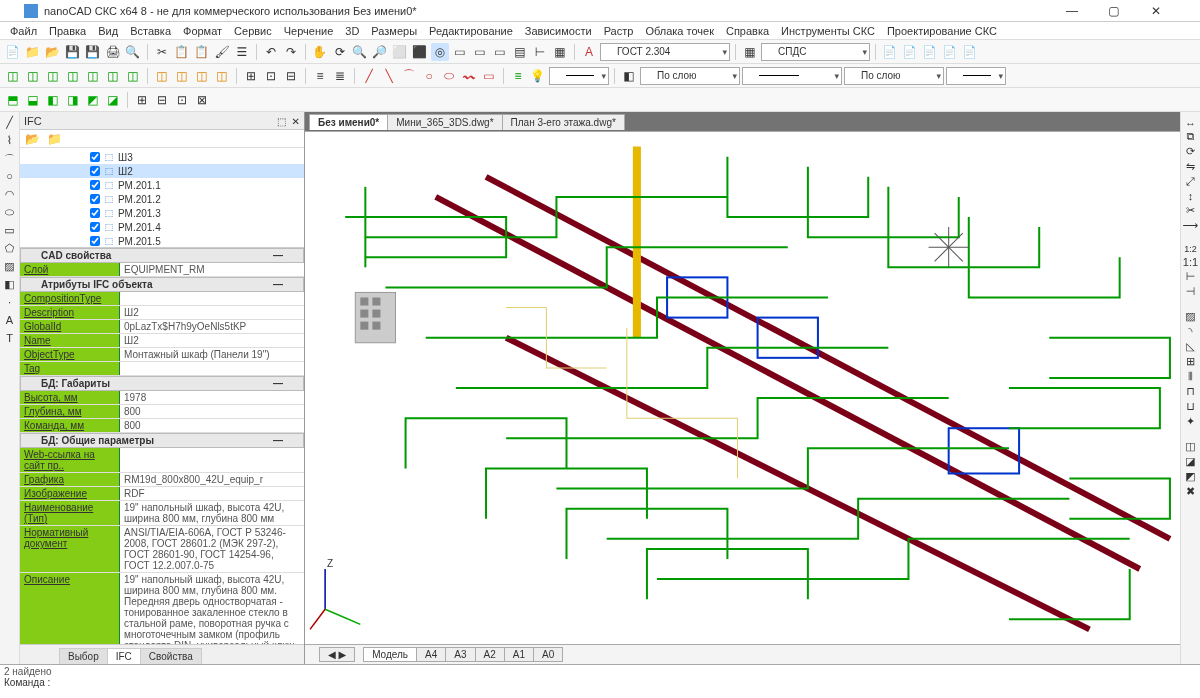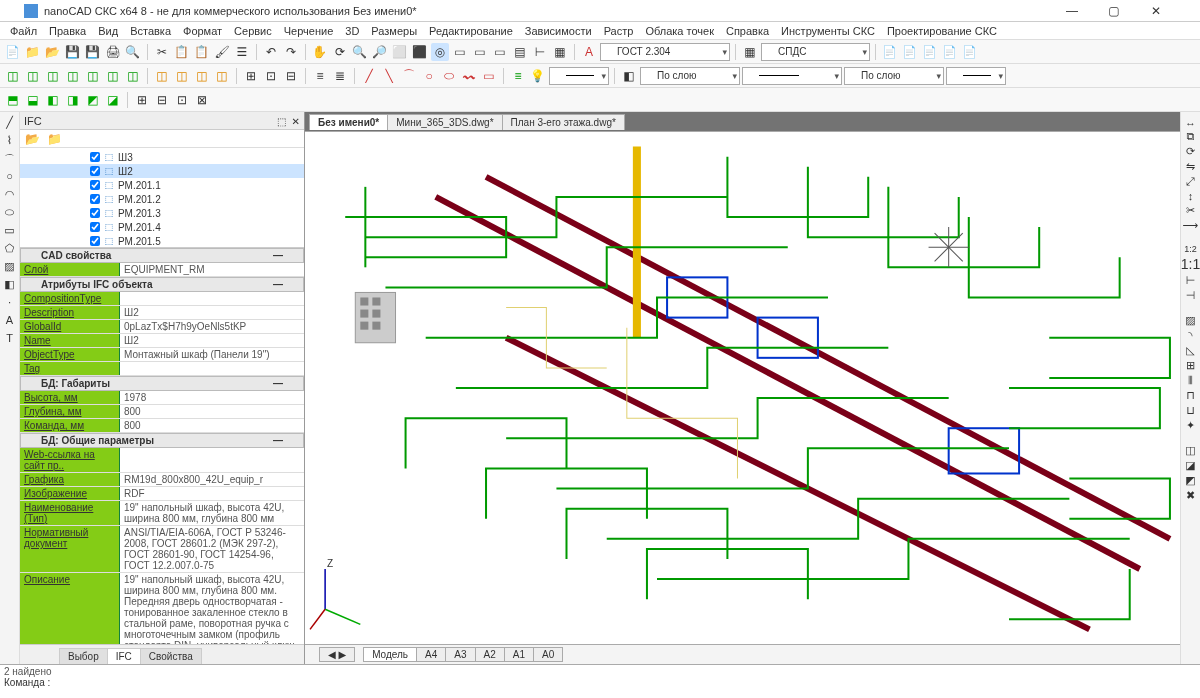--- a/index.html
+++ b/index.html
@@ -473,21 +473,21 @@
     <span class="lt">↔</span>
     <span class="lt">⧉</span>
     <span class="lt">⟳</span>
     <span class="lt">⇋</span>
     <span class="lt">⤢</span>
     <span class="lt">↕</span>
     <span class="lt">✂</span>
     <span class="lt">⟶</span>
     <div style="height:8px"></div>
     <span class="lt" style="font-size:9px">1:2</span>
-    <span class="lt" style="font-size:14px">1:1</span>
+    <span class="lt" style="font-size:11px">1:1</span>
     <span class="lt">⊢</span>
     <span class="lt">⊣</span>
     <div style="height:8px"></div>
     <span class="lt">▨</span>
     <span class="lt">◝</span>
     <span class="lt">◺</span>
     <span class="lt">⊞</span>
     <span class="lt">⦀</span>
     <span class="lt">⊓</span>
     <span class="lt">⊔</span>

